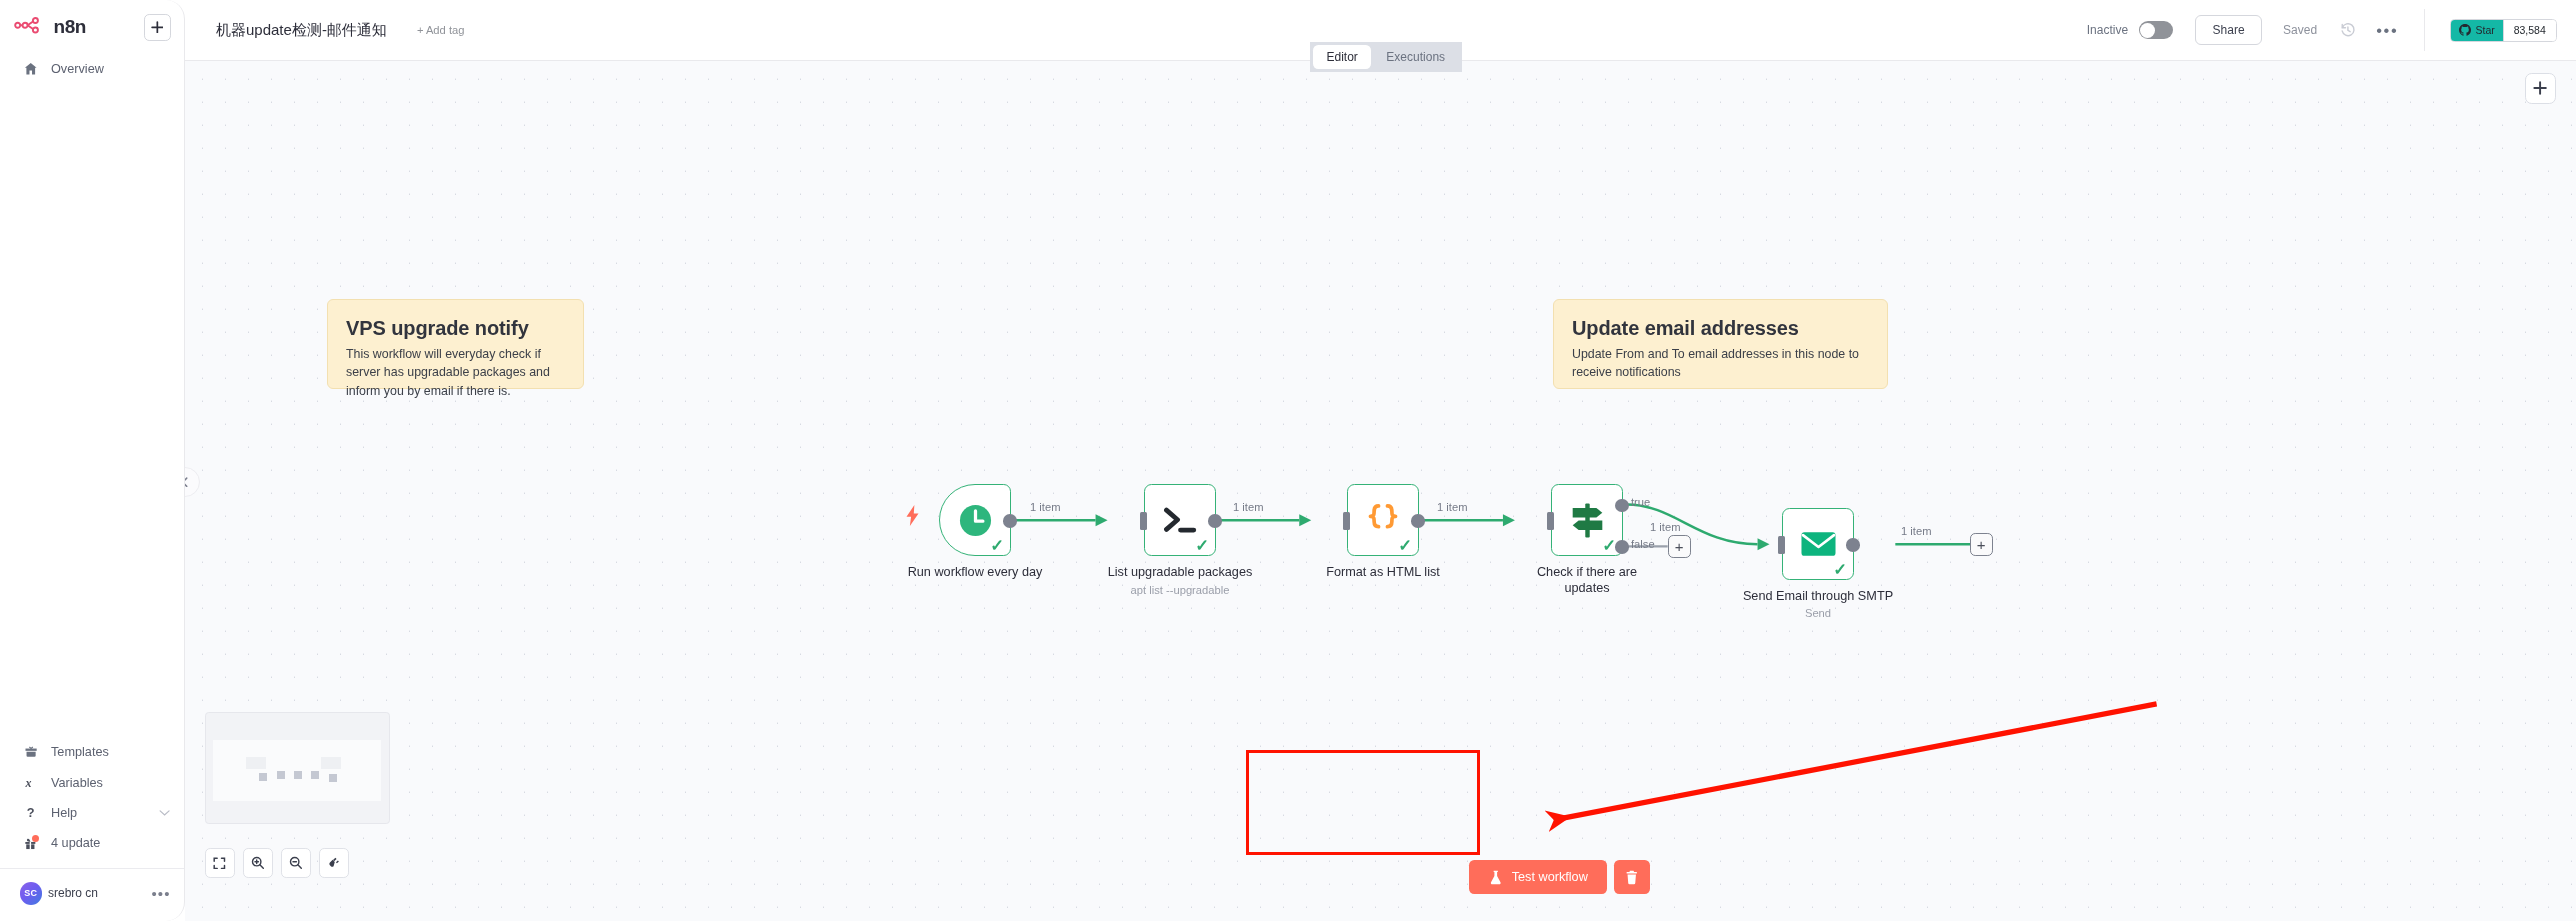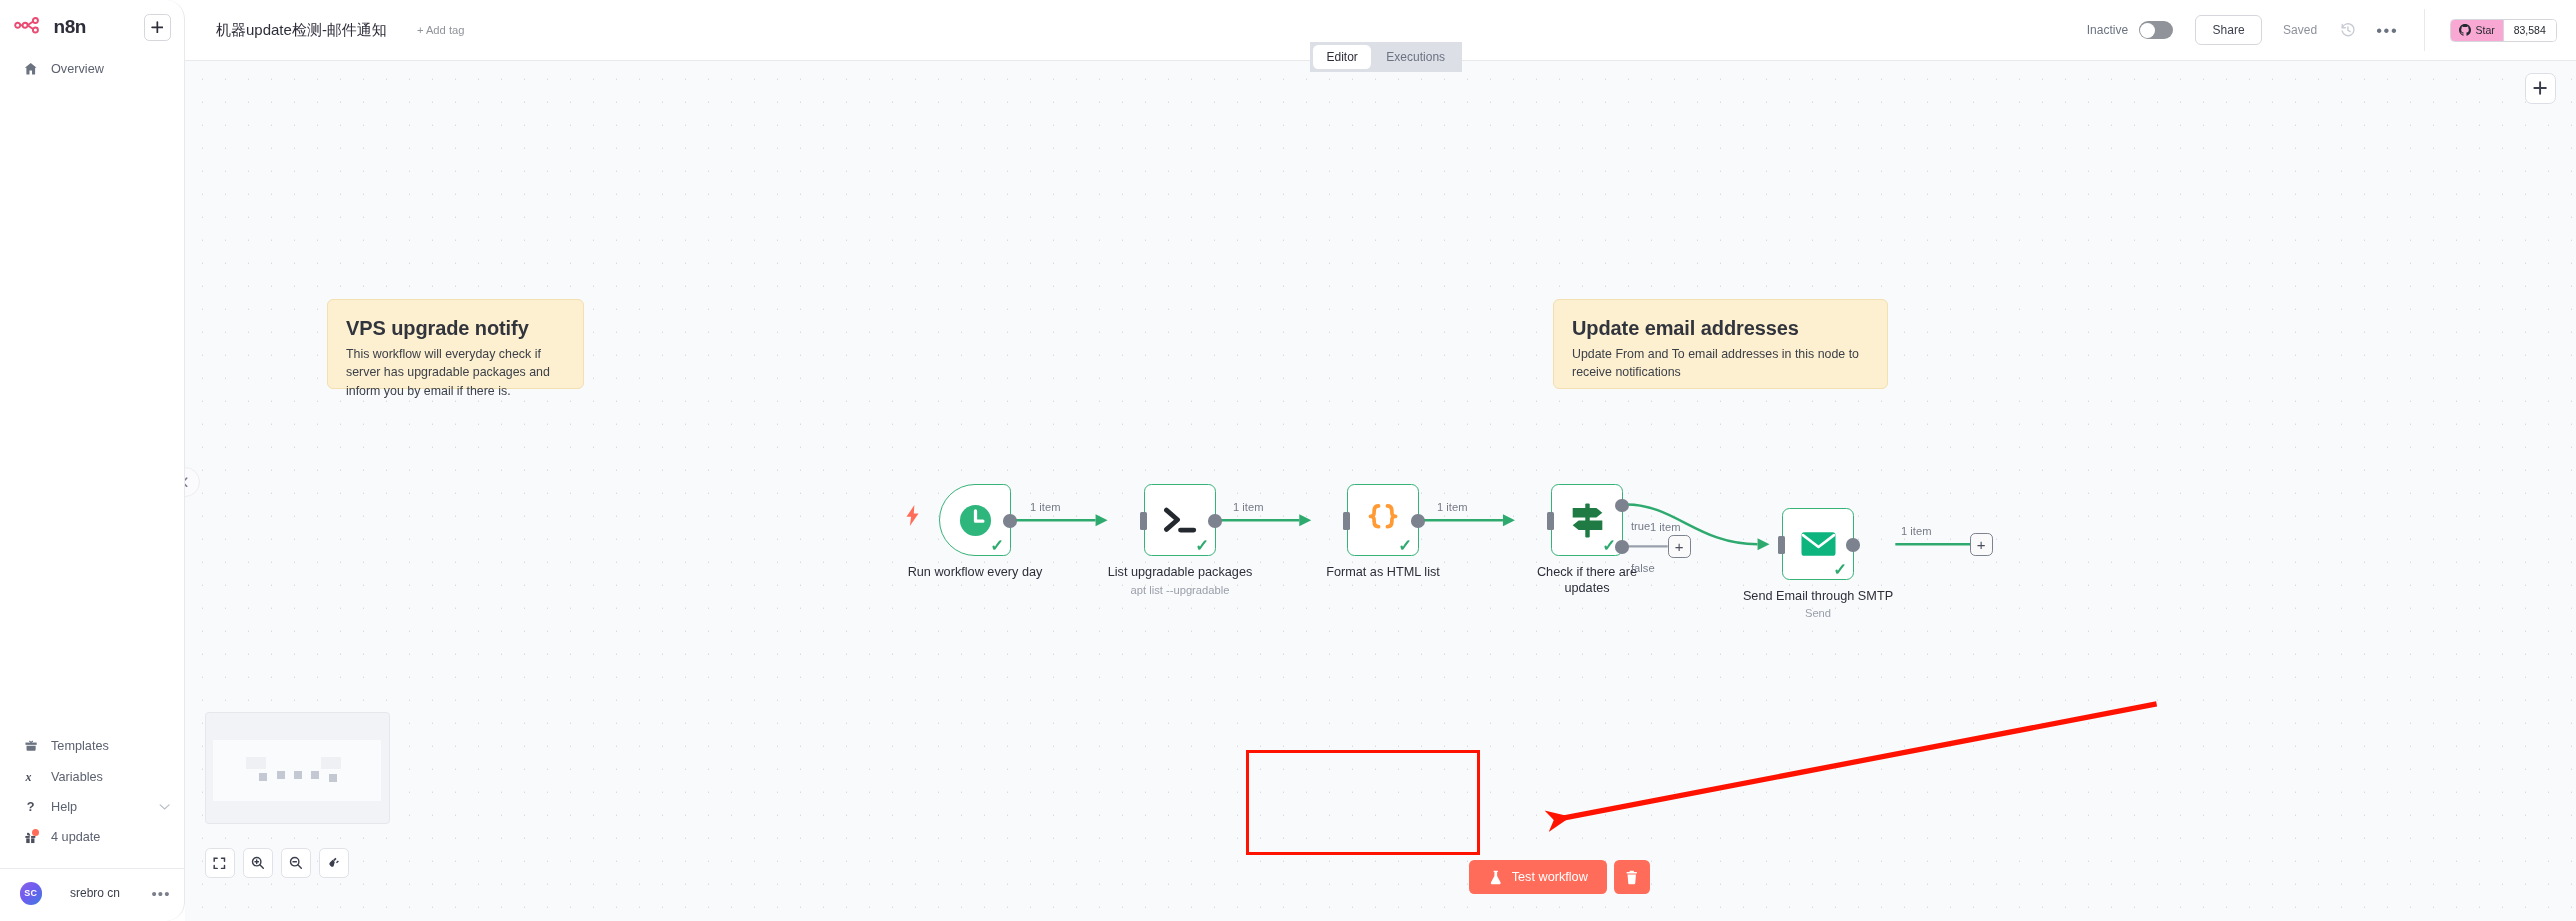--- a/index.html
+++ b/index.html
@@ -34,22 +34,22 @@
   .sb-label { font-size: 12.7px; color: #5c6170; white-space: nowrap; }
   .sb-ico { width: 16.5px; display: flex; align-items: center; justify-content: center; color: #6b7280; }
   .sb-spacer { flex: 1 1 auto; }
   .sb-bottom { padding-bottom: 0; }
   .sb-chev { margin-left: auto; color: #b9bcc6; }
   .badge-dot {
     position: absolute; width: 7.5px; height: 7.5px; border-radius: 50%;
     background: #ff6d5a; margin-left: 9px; margin-top: -9.7px;
   }
   .sb-user {
-    border-top: 0.7px solid #ebebef; margin-top: 15px;
-    display: flex; align-items: center; gap: 28px; padding: 13.5px 13.5px 16.5px 19.5px; text-align: right;
+    border-top: 0.7px solid #ebebef; margin-top: 9px;
+    display: flex; align-items: center; gap: 6px; padding: 13.5px 13.5px 16.5px 19.5px; text-align: right;
   }
   .avatar {
     width: 22.5px; height: 22.5px; border-radius: 50%; flex: 0 0 22.5px;
     background: linear-gradient(135deg,#8a63e8 0%,#6f5cf0 45%,#3f7be0 100%);
     color: #fff; font-size: 9px; font-weight: 700;
     display: flex; align-items: center; justify-content: center; letter-spacing: 0.2px;
   }
   .user-name { font-size: 12px; color: #3b3f4d; }
   .user-dots { margin-left: auto; color: #7b7f8d; font-size: 15px; letter-spacing: 1.1px; line-height: 7.5px; cursor: pointer;}
 
@@ -76,21 +76,21 @@
     font-size: 12px; color: #3b3f4d; padding: 6.7px 16.5px; cursor: pointer; margin-right: 21px;
   }
   .saved-label { font-size: 12px; color: #8d919c; margin-right: 22.5px; }
   .hdr-icon { color: #c9ccd4; cursor: pointer; margin-right: 21px; display: flex; align-items: center;}
   .hdr-dots { color: #6b7280; font-size: 16.5px; letter-spacing: 1.5px; line-height: 6px; cursor: pointer; margin-right: 25.5px; }
   .hdr-sep { width: 0.7px; height: 42px; background: #e9e9ec; margin-right: 25.5px; }
   .gh-star {
     display: flex; align-items: stretch; border: 0.7px solid #d5d7dd; border-radius: 4.5px; overflow: hidden;
     font-size: 10.5px; cursor: pointer;
   }
-  .gh-left { display: flex; align-items: center; gap: 4.5px; background: #f9a8d4; color: #24292f; padding: 4.5px 8.2px; }
+  .gh-left { display: flex; align-items: center; gap: 4.5px; background: #14b8a6; color: #24292f; padding: 4.5px 8.2px; }
   .gh-right { display: flex; align-items: center; background: #fff; color: #24292f; padding: 4.5px 9.7px; border-left: 0.7px solid #d5d7dd; }
 
   
   .tabs {
     position: absolute; left: 1310px; top: 42px;
     background: #dcdfe6; border-radius: 0; padding: 3px; display: flex; gap: 1.5px; z-index: 38;
   }
   .tab { font-size: 12px; padding: 5.2px 13.5px; border-radius: 5.2px; color: #6b7280; cursor: pointer; }
   .tab.active { background: #fff; color: #2d2e3a; }
 
@@ -152,21 +152,21 @@
   }
   .inport {
     position: absolute; width: 7.5px; height: 18px; background: #7d828f; border-radius: 1.5px;
     top: 27px; left: -5.2px;
   }
   .bolt { position: absolute; color: #ff6d5a; }
 
   .edge-label {
     position: absolute; font-size: 11.2px; color: #767b88; white-space: nowrap;
   }
-  .branch-label { position: absolute; font-size: 11.2px; color: #767b88; margin-top: 24px; }
+  .branch-label { position: absolute; font-size: 11.2px; color: #767b88; }
   .plus-stub {
     position: absolute; width: 22.5px; height: 22.5px; border: 1.5px solid #7d828f; border-radius: 5.2px;
     background: #fafafb; display: flex; align-items: center; justify-content: center;
     color: #4a4e5a; font-size: 15px; line-height: 1; cursor: pointer;
   }
 
   
   .minimap {
     position: absolute; left: 19.5px; bottom: 97px; width: 185px; height: 112px;
     background: #f2f3f6; border: 0.7px solid #e6e7ec; border-radius: 3.7px;

